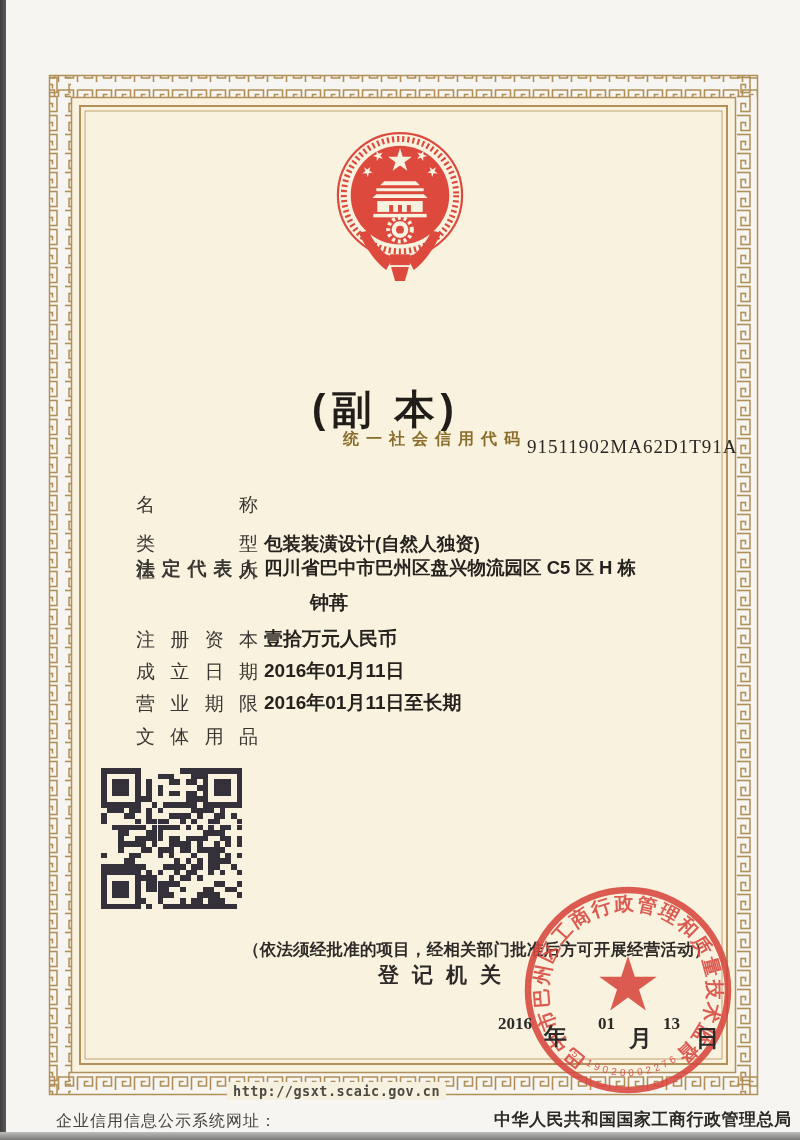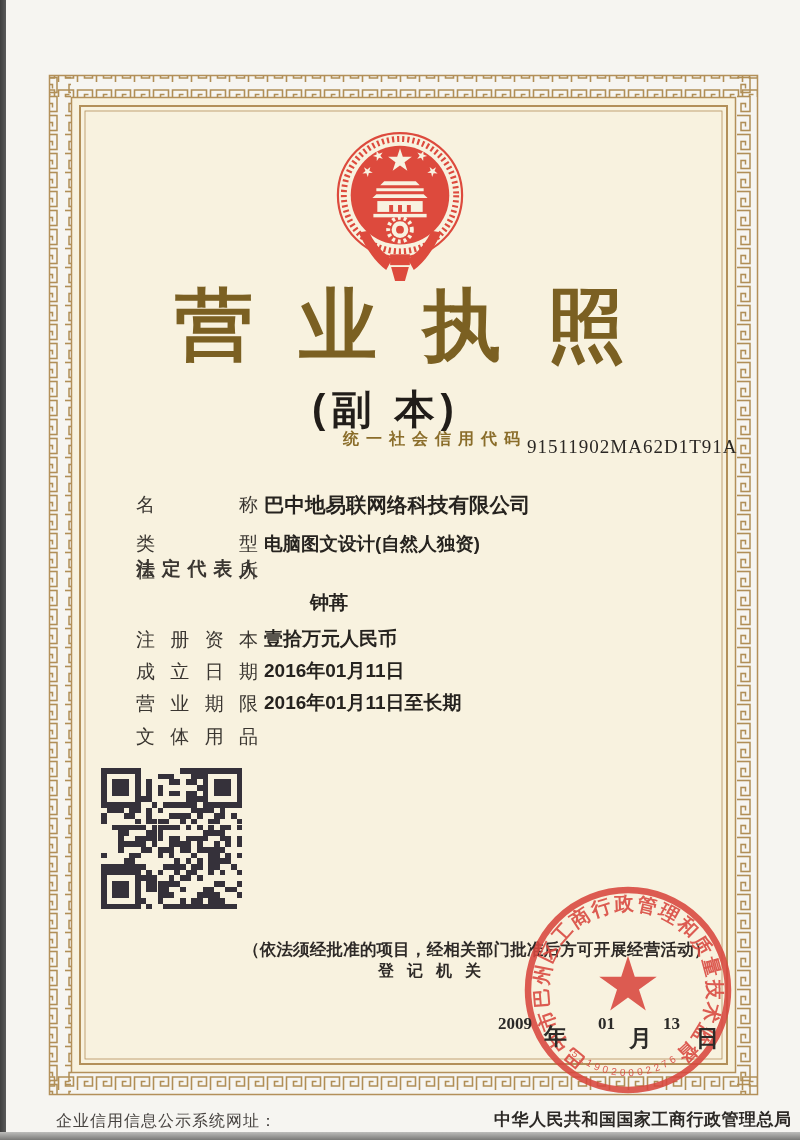--- a/index.html
+++ b/index.html
@@ -27,21 +27,21 @@
   .scope{position:absolute;left:264px;top:721px;width:470px;font-size:17.5px;line-height:25.8px;font-weight:700;color:#26231f;text-align:justify;letter-spacing:-0.4px;z-index:3;}
 
   .watermark{position:absolute;left:213px;top:589px;font-size:30px;font-weight:600;color:#ee2d26;letter-spacing:0.5px;white-space:nowrap;z-index:6;opacity:0.93;}
 
   
   .qr{position:absolute;left:101px;top:768px;width:141px;height:141px;z-index:3;}
   .qr i{position:absolute;width:5.65px;height:5.65px;background:#35313a;}
 
   
   .approval{position:absolute;left:243px;top:939px;font-size:16.5px;font-weight:600;color:#2e2a27;letter-spacing:0.2px;white-space:nowrap;z-index:3;}
-  .regorg{position:absolute;left:378px;top:961px;font-size:16px;font-weight:700;color:#2e2a27;letter-spacing:13px;z-index:3;}
+  .regorg{position:absolute;left:378px;top:961px;font-size:21px;font-weight:700;color:#2e2a27;letter-spacing:13px;z-index:3;}
   svg.seal{position:absolute;left:518px;top:880px;z-index:4;opacity:0.88;}
   .d-num{position:absolute;font-family:"Liberation Serif",serif;font-size:17px;font-weight:600;color:#2b2a28;z-index:5;}
   .d-unit{position:absolute;font-size:23px;font-weight:700;color:#2b2a28;z-index:5;}
 
   
   .notice{position:absolute;left:22px;top:1014px;width:252px;font-size:17px;line-height:22.4px;font-weight:600;color:#232019;z-index:3;}
   .url{position:absolute;left:227px;top:1082px;font-size:13.5px;font-weight:700;font-family:"DejaVu Sans Mono",monospace;color:#4c4a42;letter-spacing:0.5px;background:#f6f0de;padding:1px 6px;z-index:3;}
   .footer-left{position:absolute;left:56px;top:1111px;font-size:16px;color:#474340;letter-spacing:1px;z-index:3;}
   .footer-right{position:absolute;left:494px;top:1108px;font-size:17px;font-weight:600;color:#2c2926;letter-spacing:0.5px;z-index:3;}
 </style>
@@ -94,32 +94,31 @@
       <circle cx="70" cy="101" r="12" fill="none" stroke="#f8f2e0" stroke-width="4" stroke-dasharray="3 3"></circle>
       <circle cx="70" cy="101" r="8.5" fill="#f8f2e0"></circle>
       <circle cx="70" cy="101" r="4" fill="#dd4a3d"></circle>
       <path d="M28,104 Q40,130 56,142 L62,131 Q46,120 38,102 Z" fill="#dd4a3d"></path>
       <path d="M112,104 Q100,130 84,142 L78,131 Q94,120 102,102 Z" fill="#dd4a3d"></path>
       <rect x="60" y="126" width="20" height="11" fill="#dd4a3d"></rect>
       <path d="M61,139 L79,139 L75,153 L65,153 Z" fill="#dd4a3d"></path>
     </g>
   </svg>
 
-  <div class="title">营业执照</div>
   <div class="subtitle">(副 本)</div>
   <div class="code-label">统一社会信用代码</div>
   <div class="code-value">91511902MA62D1T91A</div>
 
   <div class="flabel" style="top:492px;">名称</div>
-  <div class="fval" style="top:491px;font-size:20.5px;">巴中地易联网络科技有限公司</div>
 
   <div class="flabel" style="top:531px;">类型</div>
-  <div class="fval" style="top:531px;font-size:18.5px;">电脑图文设计(自然人独资)</div>
+  <div class="fval" style="top:531px;font-size:18.5px;">包装装潢设计(自然人独资)</div>
 
   <div class="flabel" style="top:558px;">住所</div>
+  <div class="fval" style="top:555px;font-size:18.5px;">四川省巴中市巴州区盘兴物流园区 C5 区 H 栋</div>
 
   <div class="flabel" style="top:556px;font-weight:bold;">法定代表人</div>
   <div class="fval" style="top:590px;left:310px;">钟苒</div>
 
   <div class="flabel" style="top:627px;font-family:Liberation Serif, serif;">注册资本</div>
   <div class="fval" style="top:626px;">壹拾万元人民币</div>
 
   <div class="flabel" style="top:659px;">成立日期</div>
   <div class="fval" style="top:658px;">2016年01月11日</div>
 
@@ -480,25 +479,26 @@
     <circle cx="110" cy="110" r="100" fill="none" stroke="#d9473e" stroke-width="6.5"></circle>
     <use href="#st2" transform="translate(110,106) scale(2.75)" fill="#d9473e"></use>
     <text font-size="19.5" fill="#d9473e" letter-spacing="2" font-weight="bold" font-family="Liberation Sans, sans-serif">
       <textPath href="#sealArc" startOffset="2">巴中市巴州区工商行政管理和质量技术监督局</textPath>
     </text>
     <text font-size="10" fill="#d9473e" letter-spacing="3.5" font-family="Liberation Sans, sans-serif">
       <textPath href="#numArc" startOffset="28">5119020002276</textPath>
     </text>
   </svg>
 
-  <span class="d-num" style="left:498px;top:1014px;">2009</span>
+  <span class="d-num" style="left:498px;top:1014px;">2016</span>
   <span class="d-unit" style="left:544px;top:1021px;">年</span>
   <span class="d-num" style="left:598px;top:1014px;">01</span>
   <span class="d-unit" style="left:629px;top:1023px;">月</span>
   <span class="d-num" style="left:663px;top:1014px;">13</span>
   <span class="d-unit" style="left:696px;top:1023px;">日</span>
 
+  <div class="url">http://gsxt.scaic.gov.cn</div>
   <div class="footer-left">企业信用信息公示系统网址：</div>
   <div class="footer-right">中华人民共和国国家工商行政管理总局监制</div>
 
   <div class="edge-left"></div>
   <div class="edge-bottom"></div>
 </div>
 
 </body></html>

